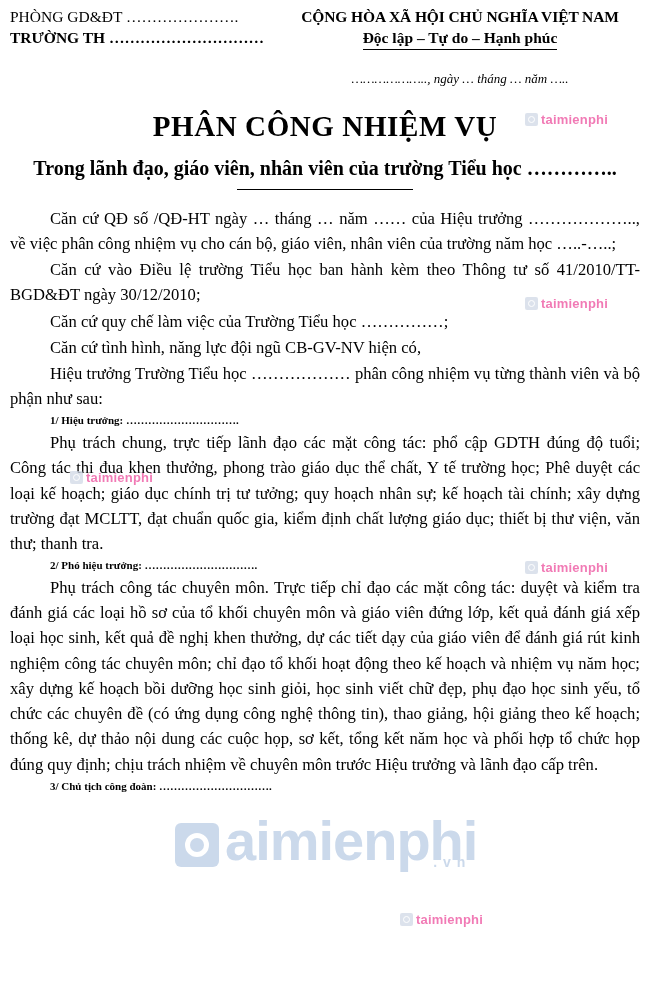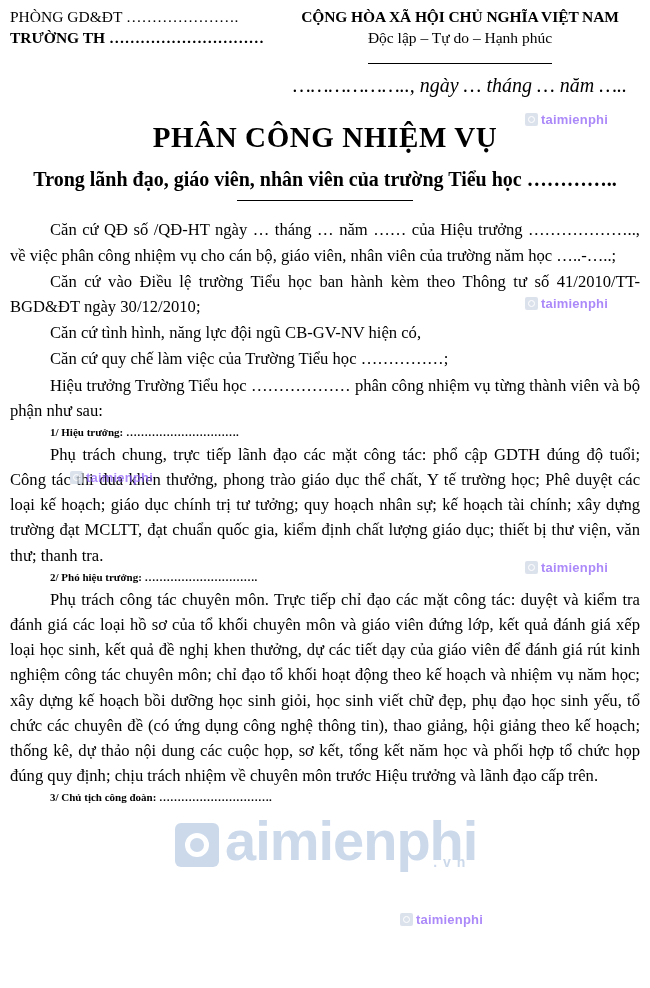--- a/index.html
+++ b/index.html
@@ -42,29 +42,29 @@
     width: 360px;
     text-align: center;
     font-size: 15.5px;
     line-height: 1.38;
   }
   .header-right .nation {
     font-weight: bold;
     letter-spacing: -0.1px;
   }
   .header-right .motto {
-    font-weight: normal;
+    font-weight: bold;
     display: inline-block;
     border-bottom: 1.2px solid #000;
-    padding-bottom: 14px;
+    padding-bottom: 0px;
   }
   .header-right .datum {
     font-style: italic;
-    margin-top: 8px;
-    font-size: 20px;
+    margin-top: 20px;
+    font-size: 13px;
   }
 
   
   .title-block {
     text-align: center;
     margin-top: 22px;
   }
   .doc-title {
     font-size: 29px;
     font-weight: bold;
@@ -97,21 +97,21 @@
     font-weight: bold;
     font-size: 11px;
     margin: 7px 0 3px 0;
     text-indent: 0;
   }
   .para-gap { margin-bottom: 3px; }
 
   
   .wm {
     position: absolute;
-    color: #8b5cf6;
+    color: #ec4899;
     opacity: 0.72;
     font-family: "Liberation Sans", sans-serif;
     font-weight: bold;
     pointer-events: none;
     user-select: none;
     white-space: nowrap;
   }
   .wm-small {
     font-size: 13px;
     letter-spacing: 0.2px;
@@ -221,22 +221,22 @@
 
   <div class="title-block">
     <div class="doc-title">PHÂN CÔNG NHIỆM VỤ</div>
     <div class="doc-subtitle">Trong lãnh đạo, giáo viên, nhân viên của trường Tiểu học …………..</div>
     <div class="rule"></div>
   </div>
 
   <div class="body">
     <p>Căn cứ QĐ số    /QĐ-HT ngày … tháng … năm …… của Hiệu trưởng ……………….., về việc phân công nhiệm vụ cho cán bộ, giáo viên, nhân viên của trường năm học …..-…..;</p>
     <p>Căn cứ vào Điều lệ trường Tiểu học ban hành kèm theo Thông tư số 41/2010/TT-BGD&amp;ĐT ngày 30/12/2010;</p>
+    <p class="para-gap">Căn cứ quy chế làm việc của Trường Tiểu học ……………;</p>
     <p class="para-gap">Căn cứ tình hình, năng lực đội ngũ CB-GV-NV hiện có,</p>
-    <p class="para-gap">Căn cứ quy chế làm việc của Trường Tiểu học ……………;</p>
     <p>Hiệu trưởng Trường Tiểu học ………………   phân công nhiệm vụ từng thành viên và bộ phận như sau:</p>
 
     <p class="section-head">1/ Hiệu trưởng: ………………………….</p>
     <p>Phụ trách chung, trực tiếp lãnh đạo các mặt công tác:  phổ cập GDTH đúng độ tuổi; Công tác thi đua khen thưởng, phong trào giáo dục thể chất, Y tế trường học; Phê duyệt các loại kế hoạch; giáo dục chính trị tư tưởng; quy hoạch nhân sự; kế hoạch tài chính; xây dựng trường đạt MCLTT, đạt chuẩn quốc gia, kiểm định chất lượng giáo dục; thiết bị thư viện, văn thư; thanh tra.</p>
 
     <p class="section-head">2/ Phó hiệu trưởng: ………………………….</p>
     <p>Phụ trách công tác chuyên môn. Trực tiếp chỉ đạo các mặt công tác: duyệt và kiểm tra đánh giá các loại hồ sơ của tổ khối chuyên môn và giáo viên đứng lớp, kết quả đánh giá xếp loại học sinh, kết quả đề nghị khen thưởng, dự các tiết dạy của giáo viên để đánh giá rút kinh nghiệm công tác chuyên môn; chỉ đạo tổ khối hoạt động theo kế hoạch và nhiệm vụ năm học; xây dựng kế hoạch bồi dưỡng học sinh giỏi, học sinh viết chữ đẹp, phụ đạo học sinh yếu, tổ chức các chuyên đề (có ứng dụng công nghệ thông tin), thao giảng, hội giảng theo kế hoạch; thống kê, dự thảo nội dung các cuộc họp, sơ kết, tổng kết năm học và phối hợp tổ chức họp đúng quy định; chịu trách nhiệm về chuyên môn trước Hiệu trưởng và lãnh đạo cấp trên.</p>
 
     <p class="section-head">3/ Chủ tịch công đoàn: ………………………….</p>
   </div>

